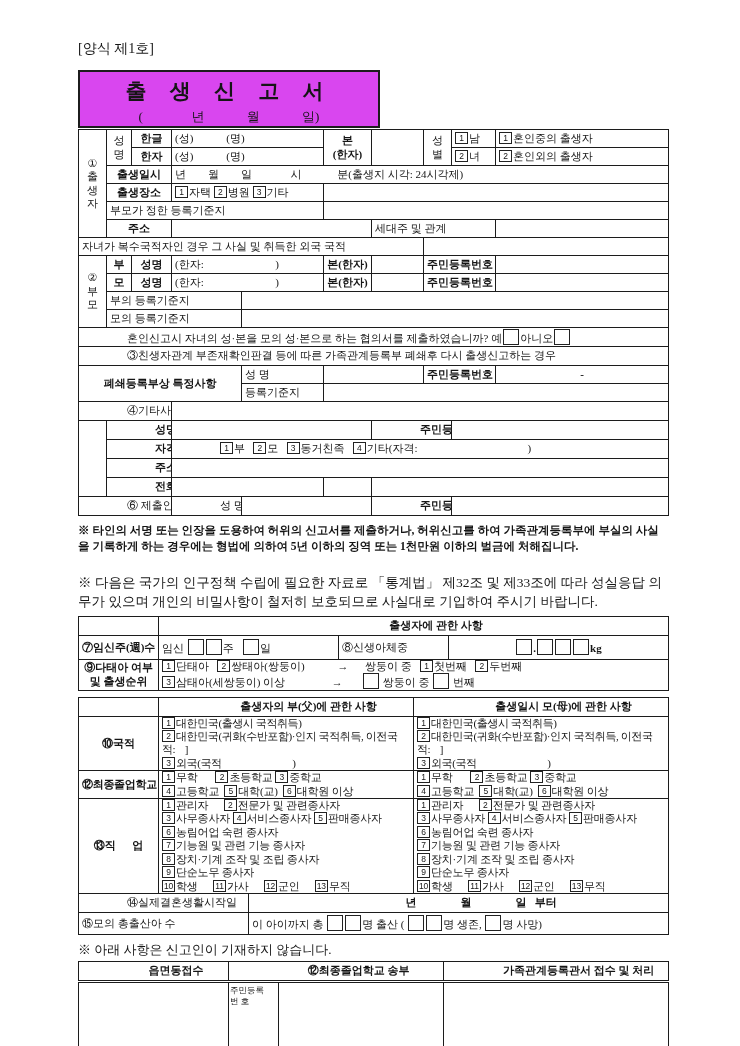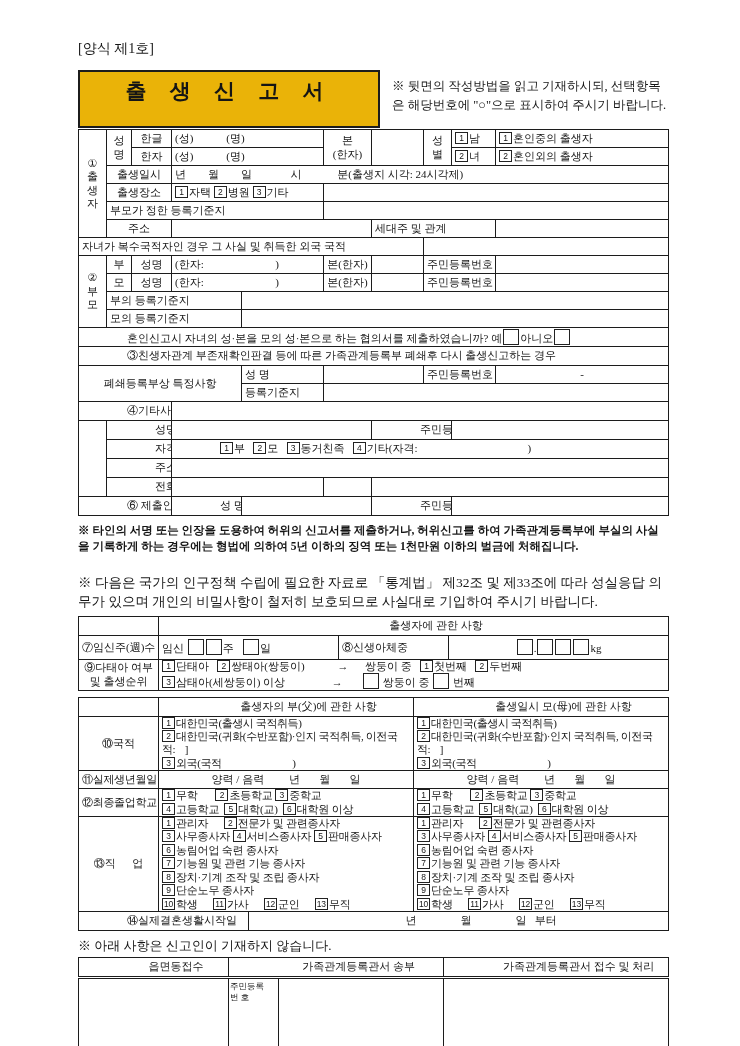--- a/index.html
+++ b/index.html
@@ -3,32 +3,32 @@
 <meta charset="utf-8">
 <style>
   html,body{margin:0;padding:0;background:#ffffff;}
   body{width:740px;height:1046px;color:#151515;
        font-family:"Liberation Serif","DejaVu Serif",serif;}
   .page{position:relative;width:600px;height:1046px;box-sizing:border-box;
         padding:40px 0 0 78px;}
   .formtag{font-size:14px;margin:0 0 12px 0;}
   
   .hdr{display:flex;width:592px;align-items:flex-start;margin-bottom:1px;}
-  .titlebox{width:302px;height:58px;background:#eab308;border:2px solid #1c1c1c;
+  .titlebox{width:302px;height:58px;background:#d946ef;border:2px solid #1c1c1c;
             box-sizing:border-box;text-align:center;flex:0 0 auto;}
   .title{font-size:21px;font-weight:bold;letter-spacing:9px;margin-top:5px;}
   .titledate{font-size:13px;margin-top:3px;white-space:pre;}
   .hdrnote{flex:1;font-size:12.5px;line-height:1.5;padding:7px 0 0 12px;}
   
   table.t{border-collapse:collapse;table-layout:fixed;width:590px;}
   .t td{border:1px solid #1c1c1c;font-size:11px;padding:0 3px;height:17px;
         overflow:hidden;white-space:pre;vertical-align:middle;line-height:1.22;}
   .t td.ml{white-space:pre-line;}       
   .t td.rich{white-space:pre-wrap;}
-  .c{text-align:center;padding:0 1px;}
+  .c{text-align:center;padding:0 1px;font-weight:bold;}
   .sm{font-size:10px;}
   .xs{font-size:9px;letter-spacing:-0.3px;}
   .vid{text-align:center;white-space:pre-line;line-height:1.3;font-size:11.5px;}
   .h18 td{height:18px;padding-left:48px;}
   .mt6{margin-top:6px;border-radius:8px;}
   
   .notice{width:592px;font-size:11.5px;line-height:1.35;margin:7px 0 0 0;}
   .bold{font-weight:bold;}
   .notice2{width:592px;font-size:13.5px;line-height:1.4;margin:20px 0 4px 0;}
   .notice3{width:592px;font-size:13px;margin:6px 0 2px 0;}
@@ -53,22 +53,22 @@
 </head>
 <body>
 
 <div class="page">
 
   <div class="formtag">[양식 제1호]</div>
 
   <div class="hdr">
     <div class="titlebox">
       <div class="title">출 생 신 고 서</div>
+      <div class="titledate">(               년             월             일)</div>
     </div>
-    <div class="hdrnote">※ 뒷면의 작성방법을 읽고 기재하시되, 선택항목은 해당번호에 "○"으로 표시하여 주시기 바랍니다.</div>
   </div>
 
   <table class="t">
     <colgroup>
       <col style="width:28px">
         <col style="width:25px">
         <col style="width:40px">
       <col style="width:70px">
         <col style="width:82px">
         <col style="width:48px">
@@ -239,53 +239,52 @@
       <td></td>
       <td colspan="2" class="c">출생자의 부(父)에 관한 사항</td>
       <td colspan="2" class="c">출생일시 모(母)에 관한 사항</td>
     </tr>
     <tr>
       <td class="c">⑩국적</td>
       <td colspan="2" class="rich nat"><span class="bn">1</span>대한민국(출생시 국적취득)<br><span class="bn">2</span>대한민국(귀화(수반포함)·인지 국적취득, 이전국적:    ]<br><span class="bn">3</span>외국(국적                              )</td>
       <td colspan="2" class="rich nat"><span class="bn">1</span>대한민국(출생시 국적취득)<br><span class="bn">2</span>대한민국(귀화(수반포함)·인지 국적취득, 이전국적:    ]<br><span class="bn">3</span>외국(국적                              )</td>
     </tr>
     <tr>
-      <td class="xs c">⑪실제생년월일</td>
-      <td colspan="2" class="c">양력 / 음력         년       월       일</td>
-      <td colspan="2" class="c">양력 / 음력         년       월       일</td>
-    </tr>
-    <tr>
       <td class="xs c">⑫최종졸업학교</td>
       <td colspan="2" class="rich job"><span class="bn">1</span>무학       <span class="bn">2</span>초등학교 <span class="bn">3</span>중학교<br><span class="bn">4</span>고등학교  <span class="bn">5</span>대학(교)  <span class="bn">6</span>대학원 이상</td>
       <td colspan="2" class="rich job"><span class="bn">1</span>무학       <span class="bn">2</span>초등학교 <span class="bn">3</span>중학교<br><span class="bn">4</span>고등학교  <span class="bn">5</span>대학(교)  <span class="bn">6</span>대학원 이상</td>
     </tr>
     <tr>
       <td class="c">⑬직      업</td>
       <td colspan="2" class="rich job"><span class="bn">1</span>관리자      <span class="bn">2</span>전문가 및 관련종사자<br><span class="bn">3</span>사무종사자 <span class="bn">4</span>서비스종사자 <span class="bn">5</span>판매종사자<br><span class="bn">6</span>농림어업 숙련 종사자<br><span class="bn">7</span>기능원 및 관련 기능 종사자<br><span class="bn">8</span>장치·기계 조작 및 조립 종사자<br><span class="bn">9</span>단순노무 종사자<br><span class="bn">10</span>학생      <span class="bn">11</span>가사      <span class="bn">12</span>군인      <span class="bn">13</span>무직</td>
       <td colspan="2" class="rich job"><span class="bn">1</span>관리자      <span class="bn">2</span>전문가 및 관련종사자<br><span class="bn">3</span>사무종사자 <span class="bn">4</span>서비스종사자 <span class="bn">5</span>판매종사자<br><span class="bn">6</span>농림어업 숙련 종사자<br><span class="bn">7</span>기능원 및 관련 기능 종사자<br><span class="bn">8</span>장치·기계 조작 및 조립 종사자<br><span class="bn">9</span>단순노무 종사자<br><span class="bn">10</span>학생      <span class="bn">11</span>가사      <span class="bn">12</span>군인      <span class="bn">13</span>무직</td>
     </tr>
     <tr class="h18">
       <td colspan="2">⑭실제결혼생활시작일</td>
       <td colspan="3" class="c">년                월                일   부터</td>
+    </tr>
+    <tr style="height:22px">
+      <td colspan="2">⑮모의 총출산아 수</td>
+      <td colspan="3" class="rich">이 아이까지 총 <span class="cb"></span><span class="cb"></span>명 출산 ( <span class="cb"></span><span class="cb"></span>명 생존, <span class="cb"></span>명 사망)</td>
     </tr>
   </tbody>
     </table>
 
   <div class="notice3">※ 아래 사항은 신고인이 기재하지 않습니다.</div>
 
   <table class="t">
     <colgroup>
       <col style="width:150px">
         <col style="width:215px">
         <col style="width:225px">
     </colgroup>
     <tbody>
         <tr class="h18">
       <td class="c dbl">읍면동접수</td>
-      <td class="c dbl">가족관계등록관서 송부</td>
+      <td class="c dbl">⑫최종졸업학교 송부</td>
       <td class="c dbl">가족관계등록관서 접수 및 처리</td>
     </tr>
     <tr class="t4body">
       <td rowspan="2"></td>
       <td style="padding:0">
         <div class="rrnwrap">
           <div class="rrnlab" style="white-space:pre-line">주민등록
 번      호</div>
           <div style="flex:1"></div>
         </div>

